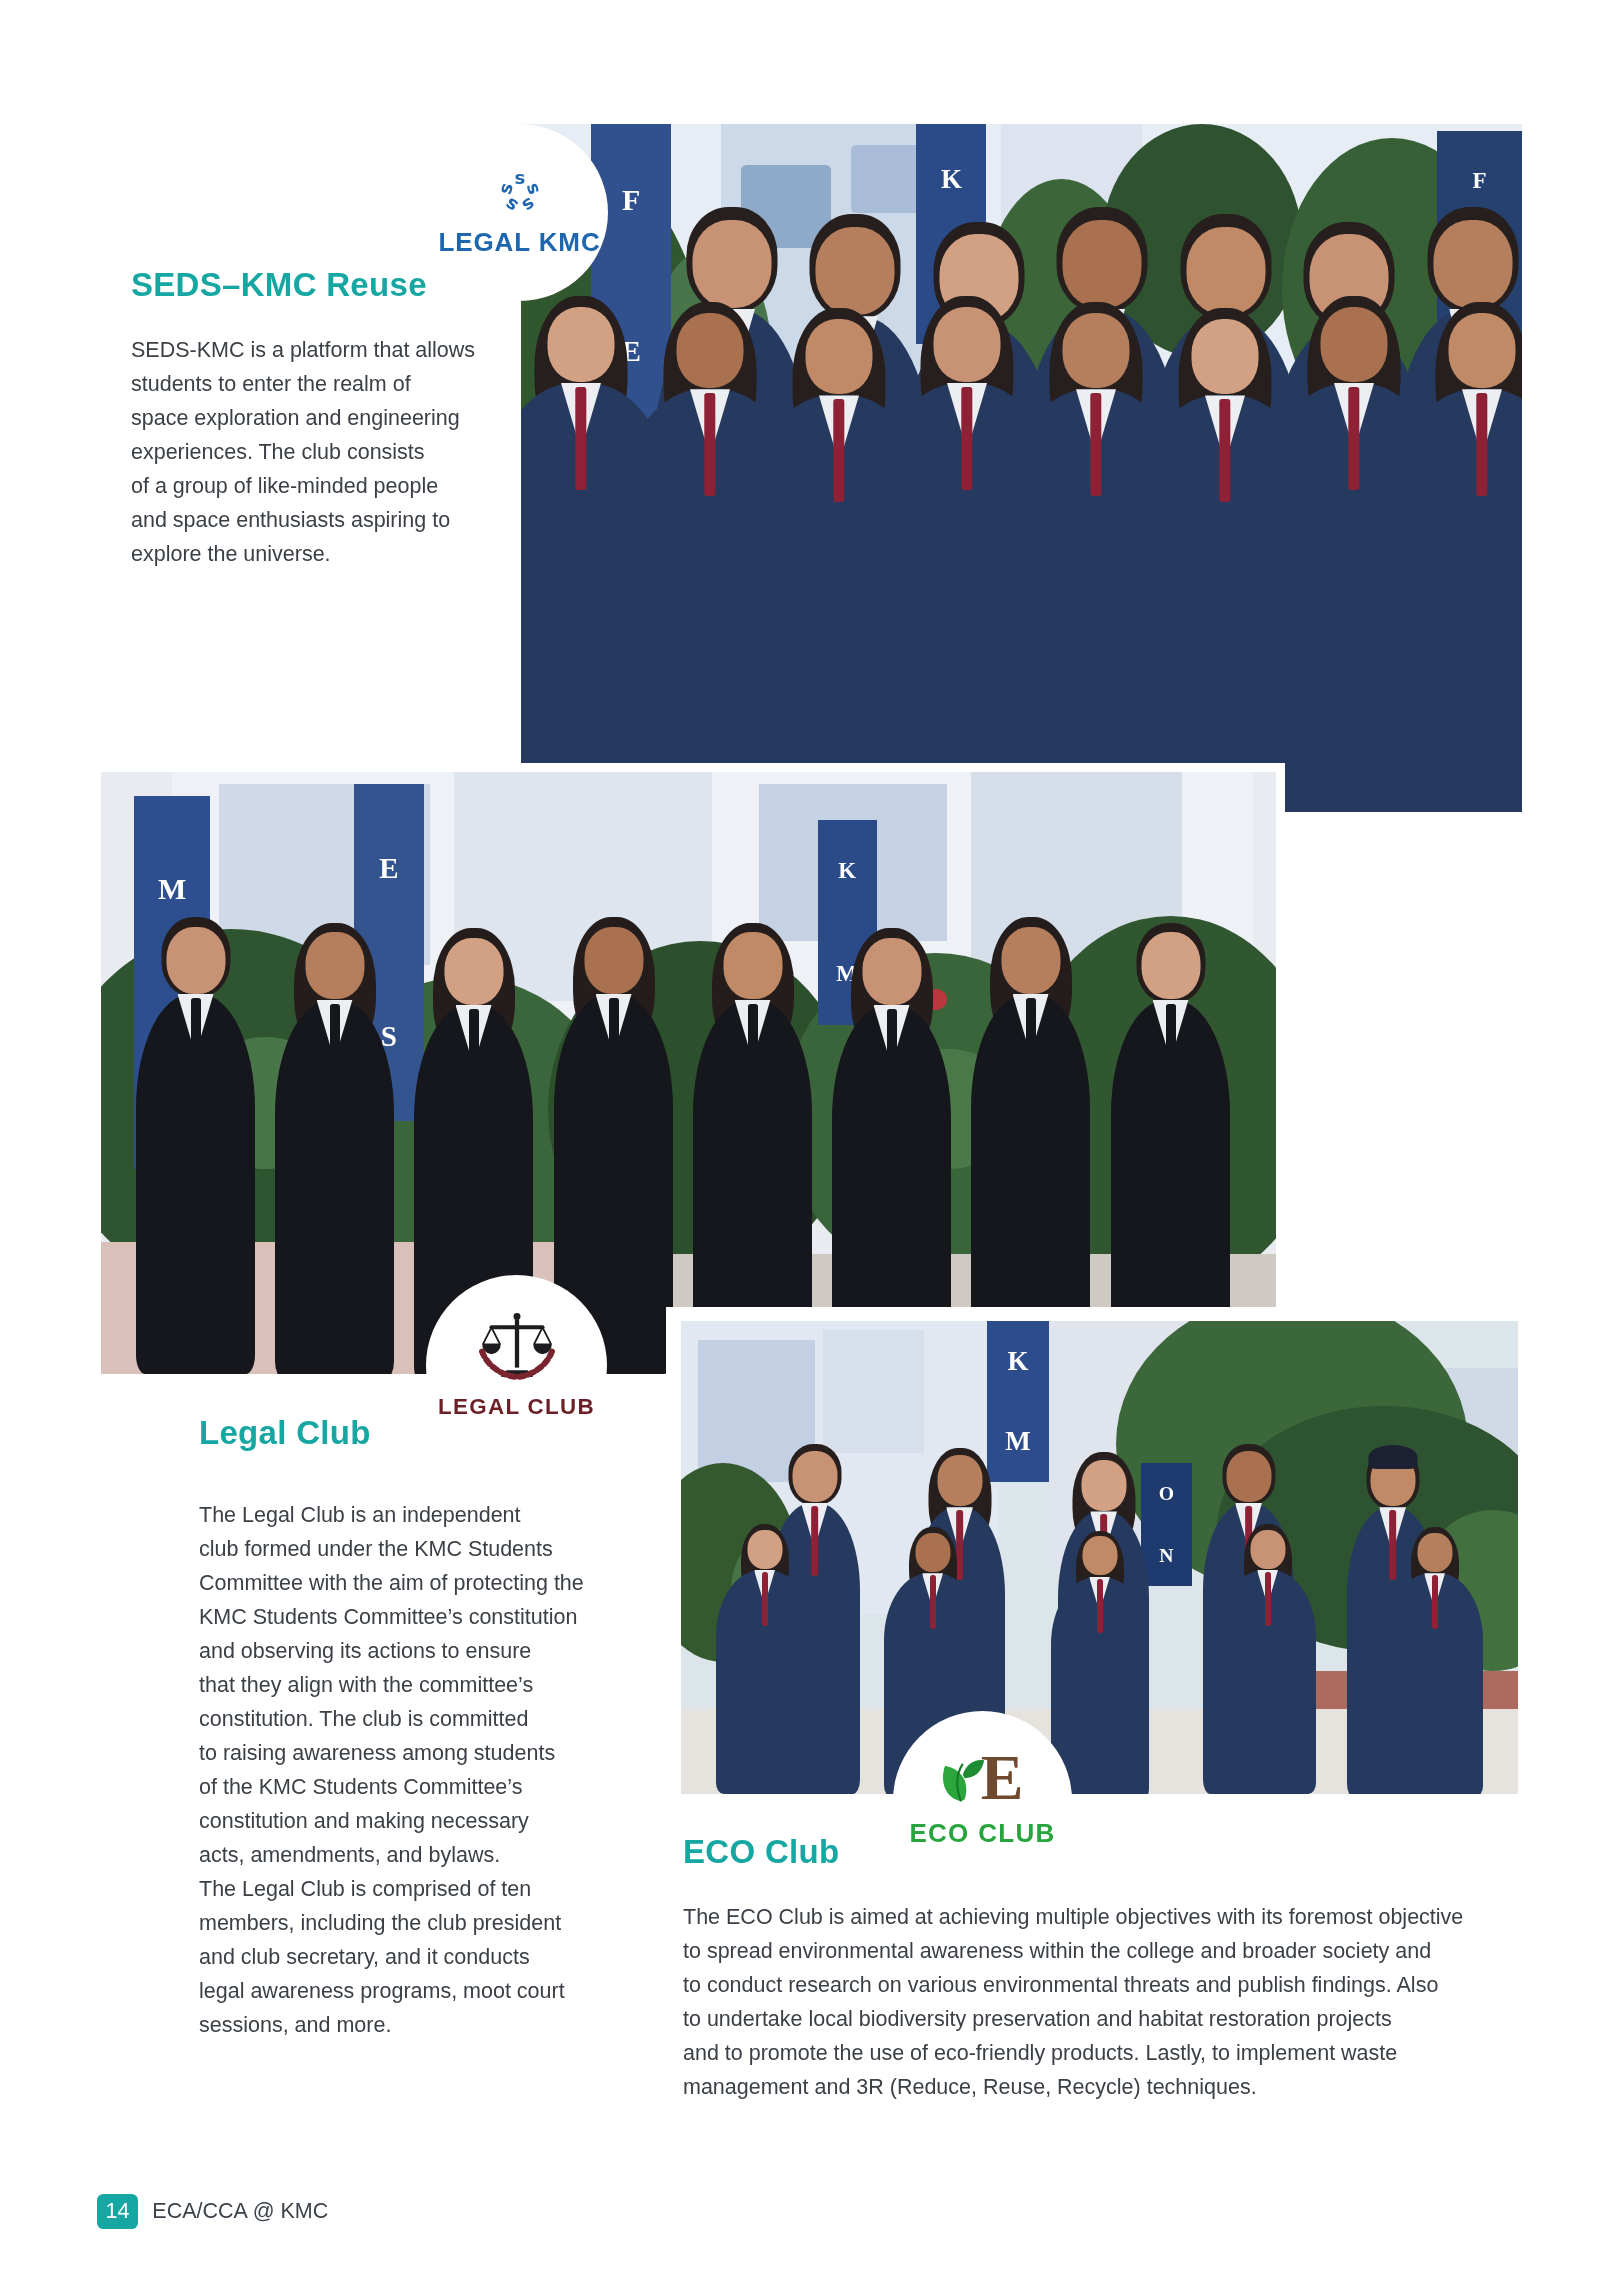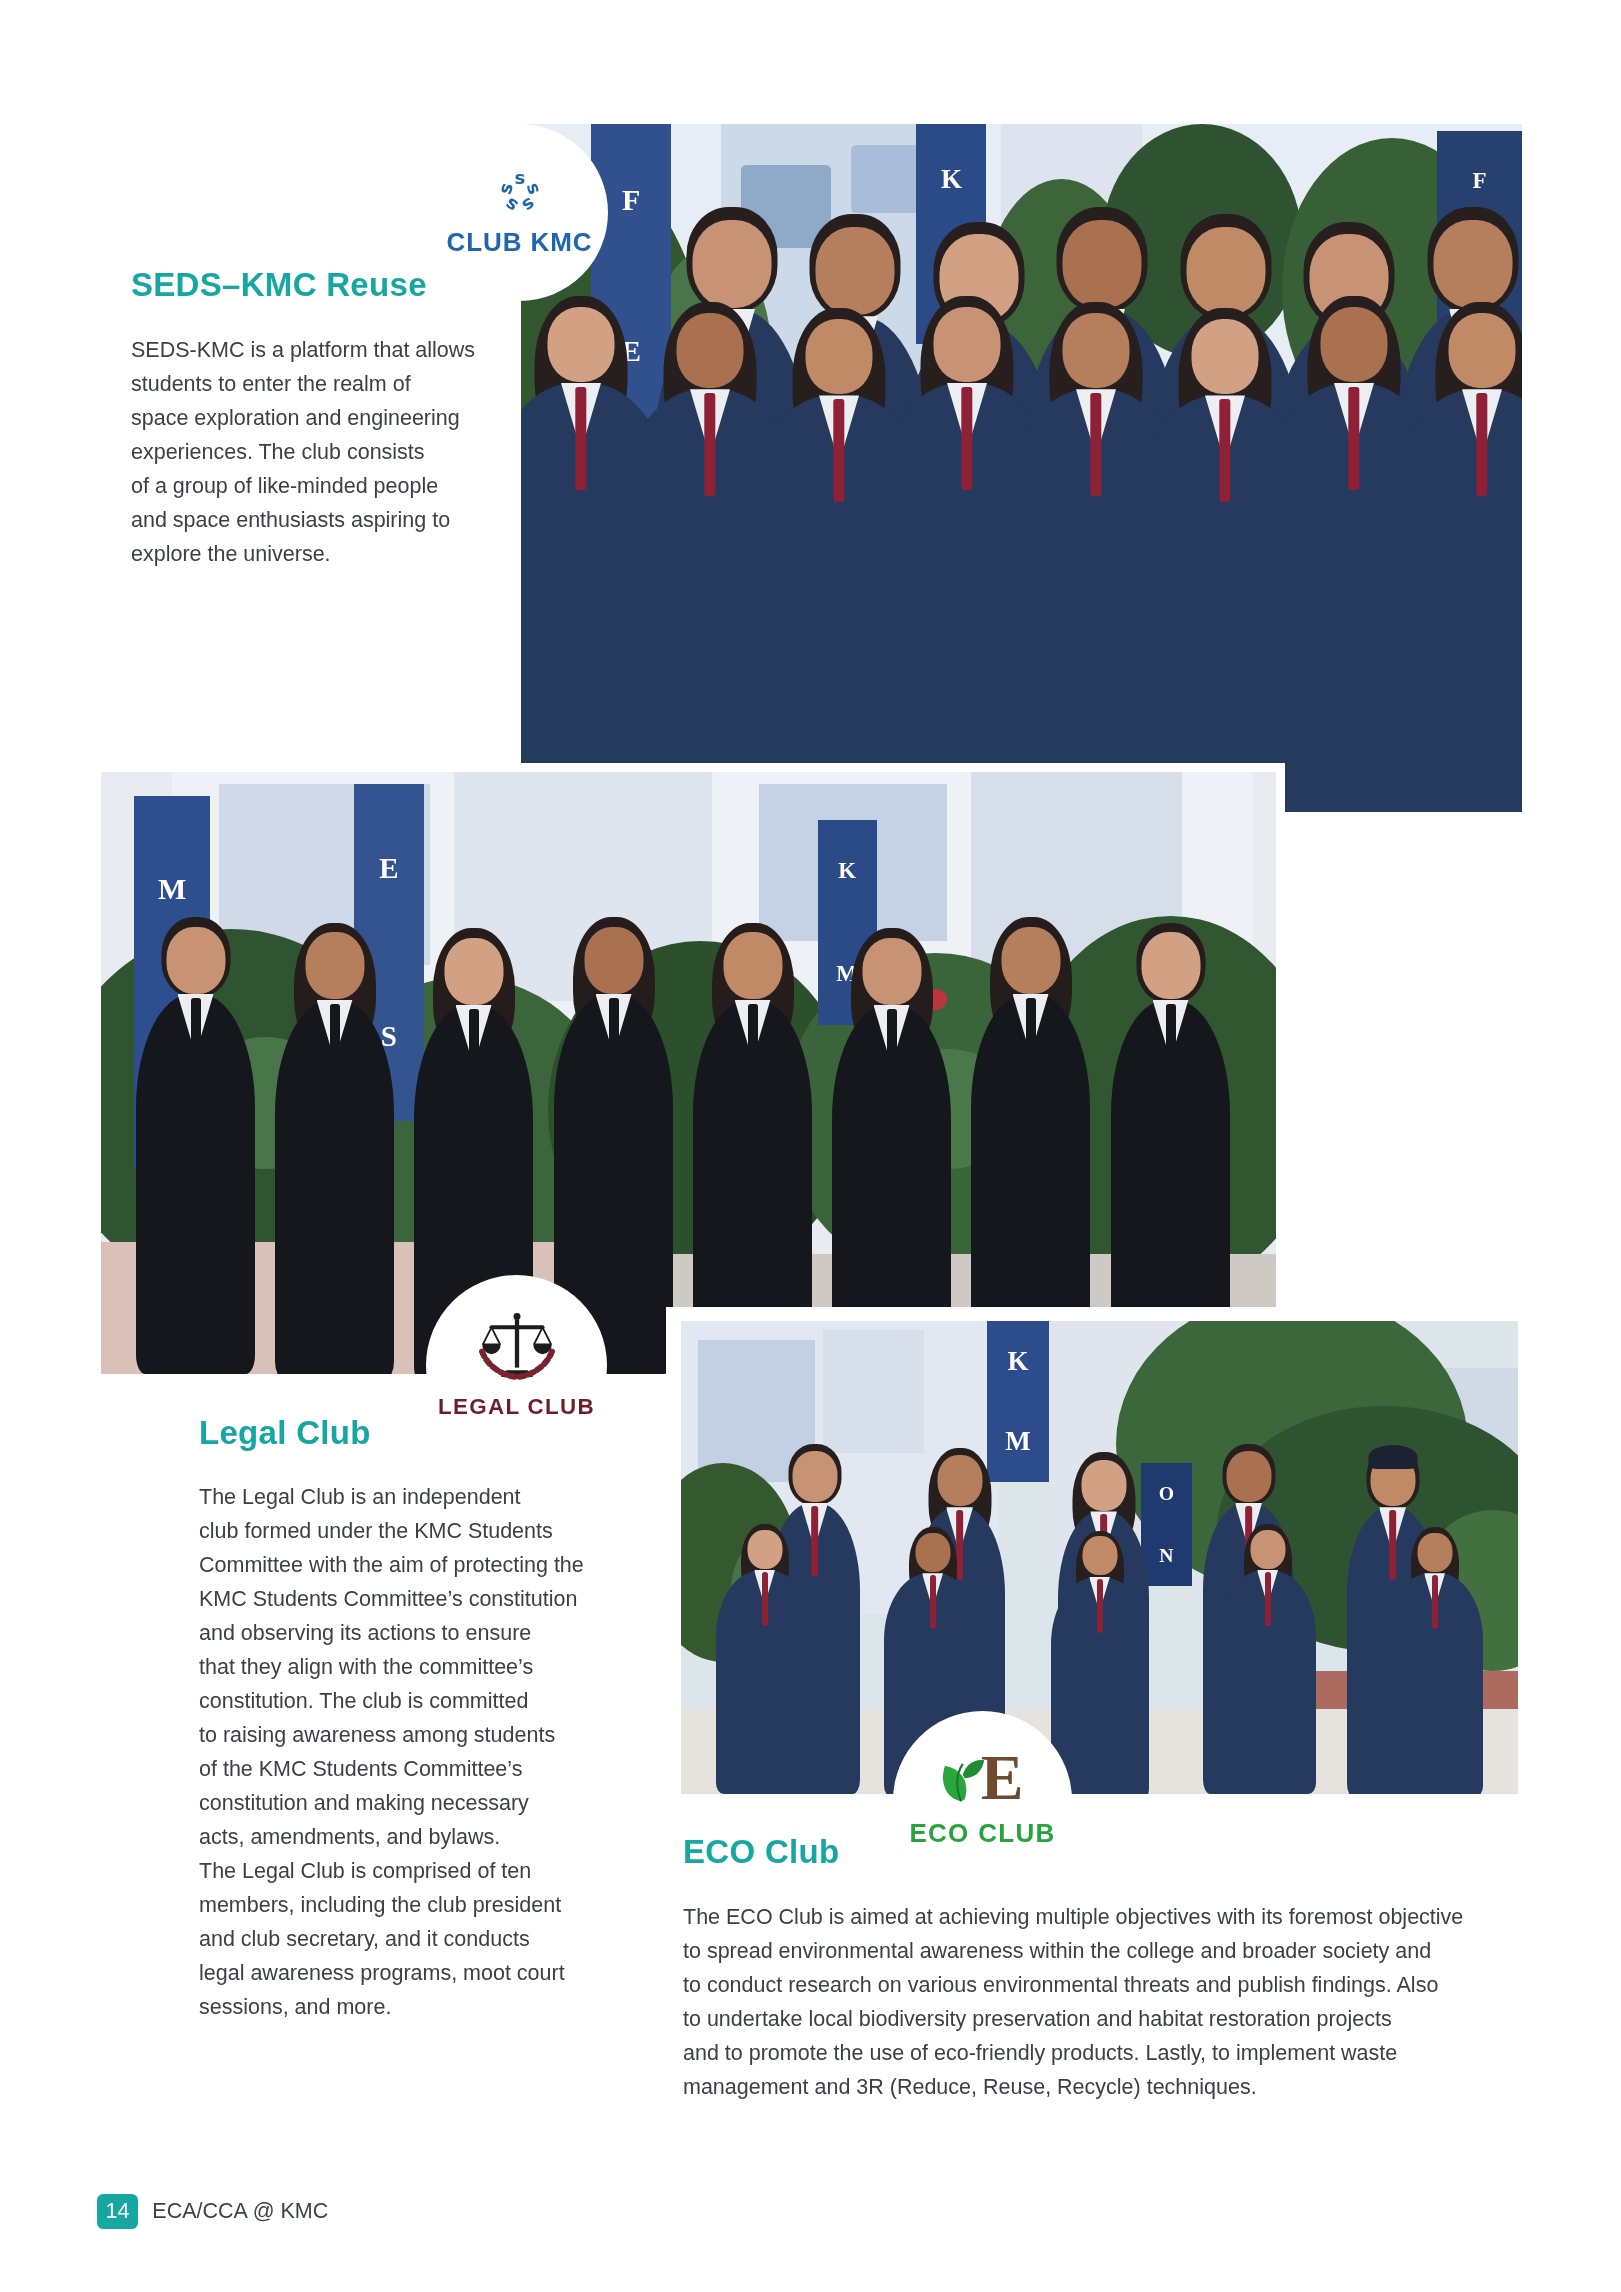--- a/index.html
+++ b/index.html
@@ -2,21 +2,21 @@
 <html style="font-size:14.3px"><head>
 <meta charset="utf-8">
 <style>
   html,body{margin:0;padding:0;background:#ffffff;}
   body{width:1621px;height:2293px;position:relative;font-family:"Liberation Sans",sans-serif;overflow:hidden;}
   .abs{position:absolute;}
   .photo{position:absolute;overflow:hidden;}
   .photo-frame{position:absolute;background:#fff;}
   .h1{font:700 33px/39px "Liberation Sans",sans-serif;color:#17a7a2;letter-spacing:0.3px;}
   .body-text{font:400 21.5px/34px "Liberation Sans",sans-serif;color:#3b4046;white-space:pre-line;}
-  .body-text.tight{line-height:34px;}
+  .body-text.tight{line-height:34px;margin-top:18px;}
   .body-text.eco{line-height:34px;}
   .logo-circle{position:absolute;background:#ffffff;border-radius:50%;display:flex;flex-direction:column;align-items:center;justify-content:center;}
   .seds-wordmark{font:700 26px "Liberation Sans",sans-serif;color:#1e66ad;letter-spacing:0.9px;margin-top:5.4px;}
   .legal-wordmark{font:700 22.4px "Liberation Sans",sans-serif;color:#6d1f28;letter-spacing:1.3px;margin-top:3.6px;}
   .eco-wordmark{font:700 26px "Liberation Sans",sans-serif;color:#27a53c;letter-spacing:1.3px;margin-top:3.6px;}
   .eco-logo{position:relative;width:82px;height:63px;}
   .eco-logo .eco-e{position:absolute;right:0;top:-5.4px;font:700 64px/63px "Liberation Serif",serif;color:#6f4a2f;}
   .eco-logo svg{position:absolute;left:-5.4px;top:3.6px;}
   .footer{position:absolute;left:97px;top:2194px;display:flex;align-items:center;gap:14.3px;}
   .page-badge{width:41px;height:35px;background:#17a7a2;border-radius:6.3px;display:flex;align-items:center;justify-content:center;
@@ -165,21 +165,21 @@
     <svg width="56" height="52" viewBox="-30 -30 60 60">
       <g fill="#1e66ad" font-family="'DejaVu Sans',sans-serif" font-weight="bold" font-size="21" text-anchor="middle">
         <text transform="rotate(0) translate(0 -10)">s</text>
         <text transform="rotate(72) translate(0 -10)">s</text>
         <text transform="rotate(144) translate(0 -10)">s</text>
         <text transform="rotate(216) translate(0 -10)">s</text>
         <text transform="rotate(288) translate(0 -10)">s</text>
       </g>
     </svg>
   </span>
-  <span class="seds-wordmark">CLUB KMC</span>
+  <span class="seds-wordmark">LEGAL KMC</span>
 </div>
 
 <div class="abs h1" style="left:131px;top:265px;">SEDS–KMC Reuse</div>
 
 <div class="abs body-text" style="left:131px;top:333px;width:412px;">SEDS-KMC is a platform that allows
 students to enter the realm of
 space exploration and engineering
 experiences. The club consists
 of a group of like-minded people
 and space enthusiasts aspiring to

